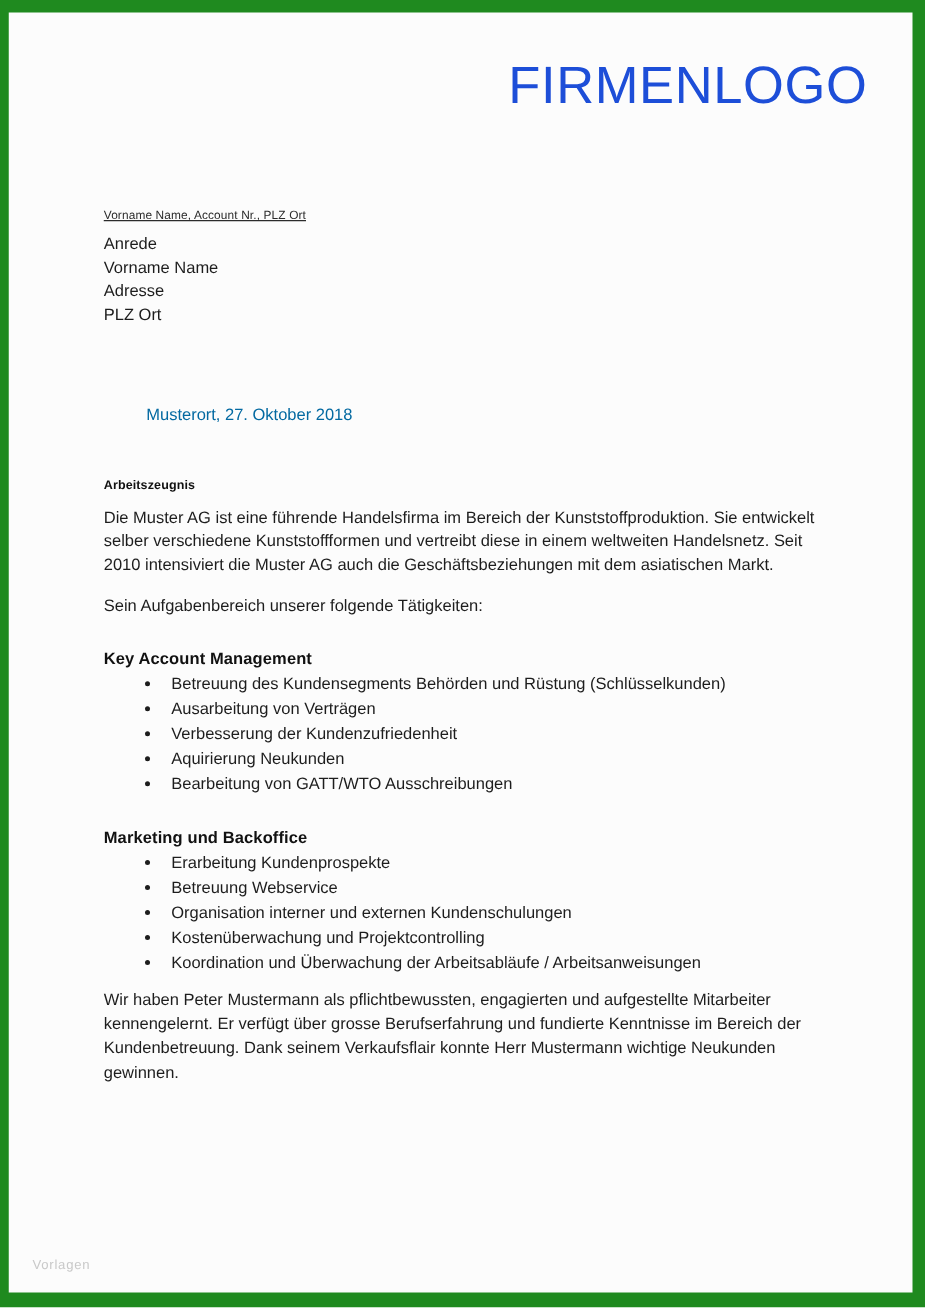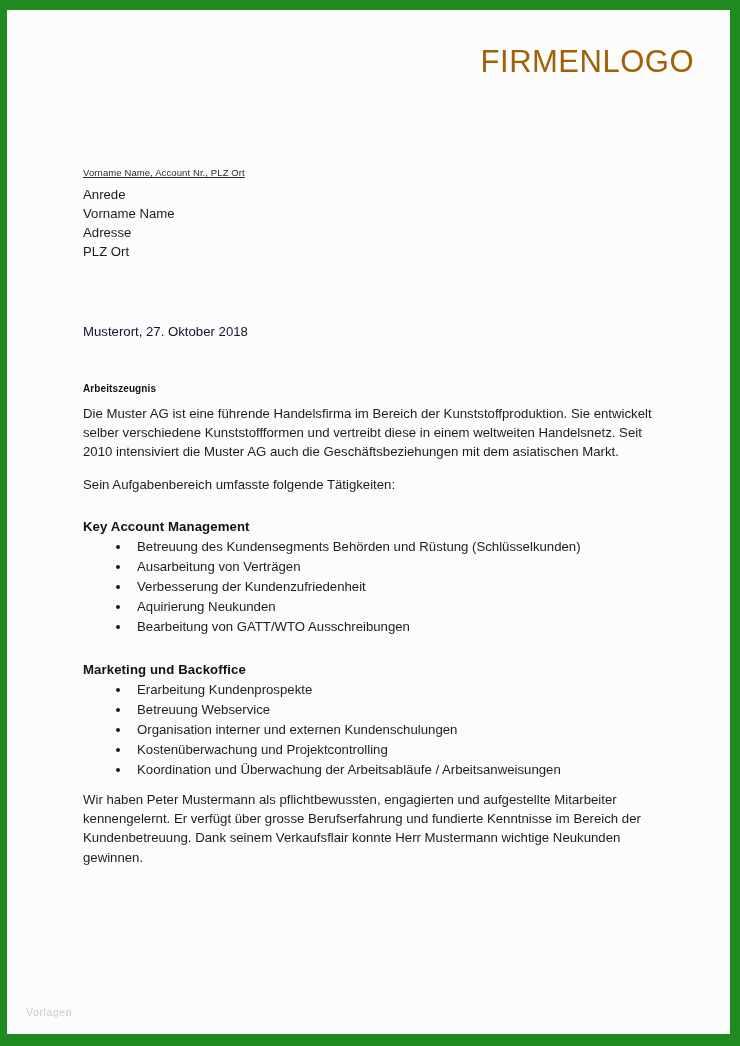--- a/index.html
+++ b/index.html
@@ -25,23 +25,23 @@
     width: 100%;
     height: 100%;
     box-sizing: border-box;
     background: #fcfcfc;
     overflow: hidden;
   }
   .logo {
     position: absolute;
     top: 34px;
     right: 36px;
-    font-size: 31px;
+    font-size: 42px;
     letter-spacing: 0.5px;
-    color: #a16207;
+    color: #1d4ed8;
     font-weight: 400;
     white-space: nowrap;
   }
   .body-col {
     position: absolute;
     left: 76px;
     top: 152px;
     width: 584px;
   }
   .sender-line {
@@ -53,22 +53,23 @@
     margin-bottom: 7px;
   }
   .addr-line {
     font-size: 13.2px;
     color: #1d1d1d;
     line-height: 19px;
     white-space: pre;
   }
   .date-line {
     font-size: 13.2px;
-    color: #0f172a;
+    color: #0369a1;
     margin-top: 63px;
+    margin-left: 34px;
   }
   .doc-title {
     font-size: 10px;
     font-weight: bold;
     color: #111111;
     margin-top: 44px;
     letter-spacing: 0.1px;
   }
   .para {
     font-size: 13.2px;
@@ -132,21 +133,21 @@
         <div class="addr-line">PLZ Ort</div>
       </div>
 
       <div class="date-line">Musterort, 27. Oktober 2018</div>
 
       <div class="doc-title">Arbeitszeugnis</div>
 
       <p class="para">Die Muster AG ist eine führende Handelsfirma im Bereich der Kunststoffproduktion. Sie entwickelt selber verschiedene Kunststoffformen und vertreibt diese in einem weltweiten Handelsnetz. Seit 2010 intensiviert die Muster AG auch die Geschäftsbeziehungen mit dem asiatischen Markt.</p>
 
 
-      <p class="para">Sein Aufgabenbereich umfasste folgende Tätigkeiten:</p>
+      <p class="para">Sein Aufgabenbereich unserer folgende Tätigkeiten:</p>
 
       <div class="section-head">Key Account Management</div>
       <ul class="bullets">
         <li><span class="dot"></span><span>Betreuung des Kundensegments Behörden und Rüstung (Schlüsselkunden)</span></li>
         <li><span class="dot"></span><span>Ausarbeitung von Verträgen</span></li>
         <li><span class="dot"></span><span>Verbesserung der Kundenzufriedenheit</span></li>
         <li><span class="dot"></span><span>Aquirierung Neukunden</span></li>
         <li><span class="dot"></span><span>Bearbeitung von GATT/WTO Ausschreibungen</span></li>
       </ul>
 

